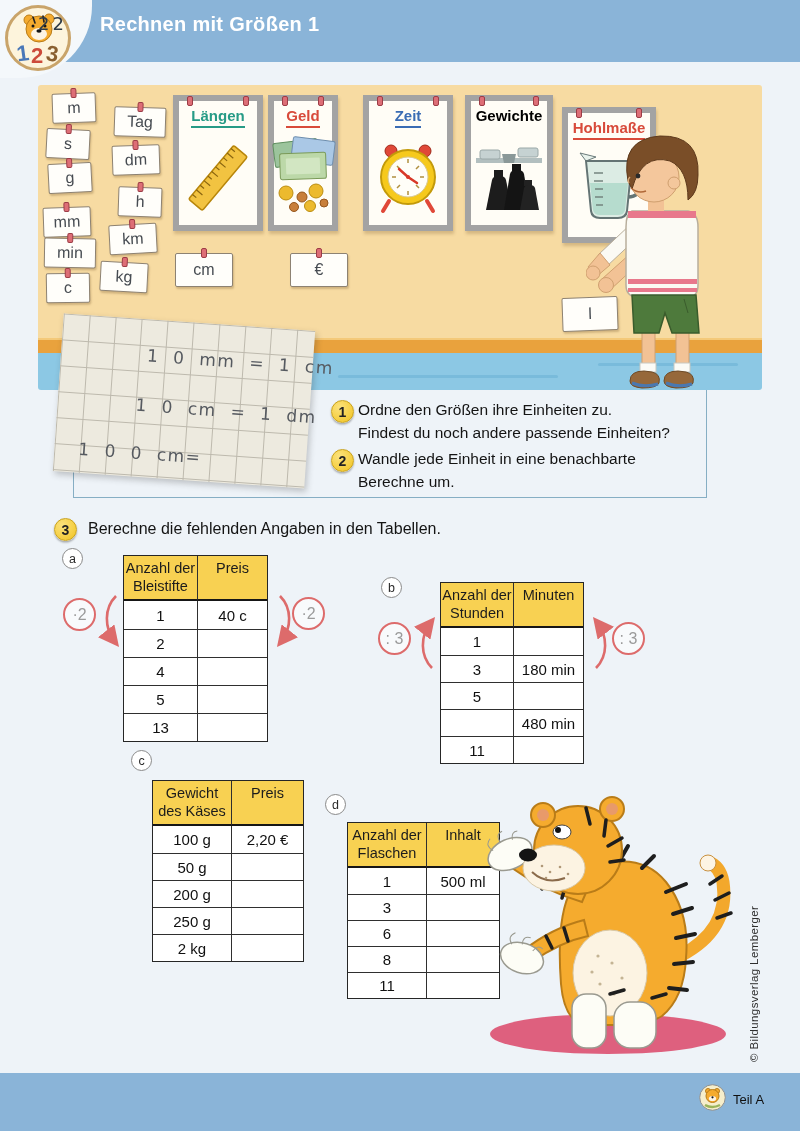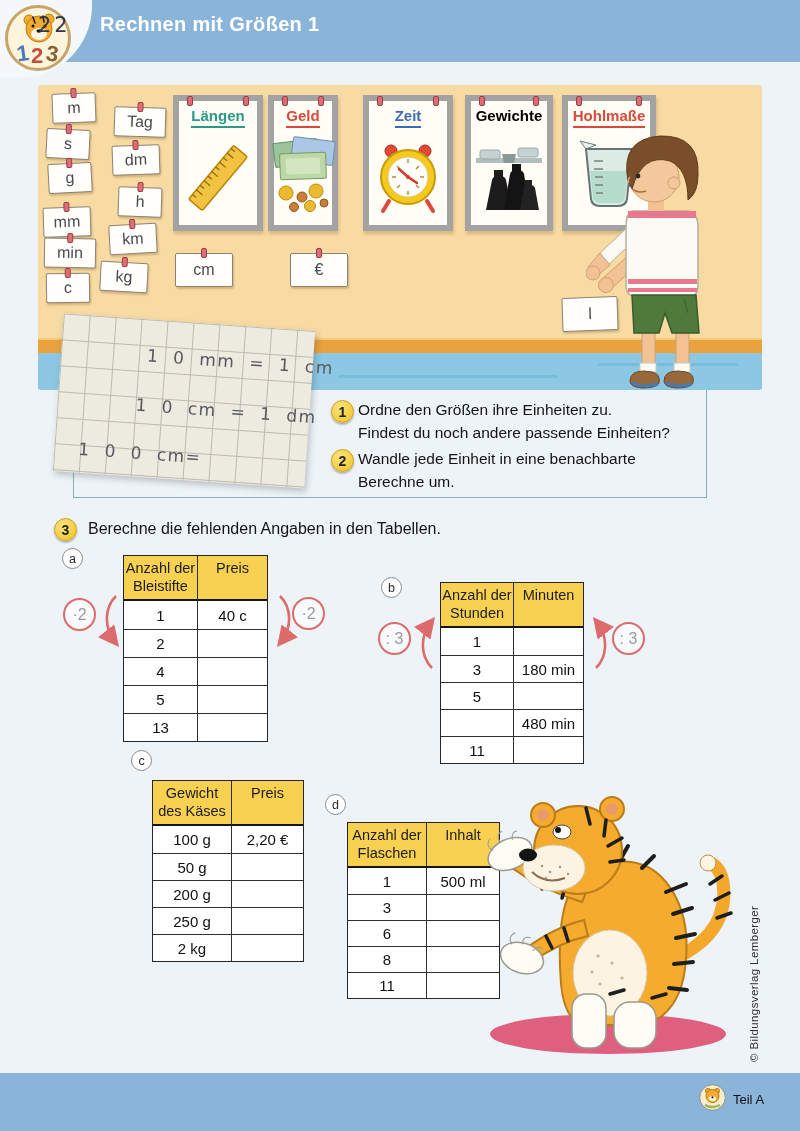--- a/index.html
+++ b/index.html
@@ -72,21 +72,21 @@
   .annot-arrow{position:absolute;z-index:2;}
 
   .tiger{position:absolute;left:470px;top:788px;z-index:4;}
   .boy{position:absolute;left:548px;top:42px;}
 
   .copyright{position:absolute;left:748px;top:1062px;transform:rotate(-90deg);transform-origin:0 0;
     font-size:11.5px;color:#2e2e2e;white-space:nowrap;letter-spacing:.4px;}
 
   
   .footer{position:absolute;left:0;top:1073px;width:800px;height:58px;background:var(--c-header);}
-  .pagenum{position:absolute;left:38px;top:13px;font-size:21px;color:#2e3a46;letter-spacing:3px;
+  .pagenum{position:absolute;left:38px;top:13px;font-size:18px;color:#2e3a46;letter-spacing:3px;
     font-family:"DejaVu Sans",sans-serif;}
   .part-icon{position:absolute;left:699px;top:1084px;}
   .part-label{position:absolute;left:733px;top:1092px;font-size:13px;color:#101010;}
 </style>
 </head>
 <body>
 
 <div class="header"></div>
 <div class="corner-patch"></div>
 <div class="logo">
@@ -217,21 +217,21 @@
             <rect x="46" y="20" width="20" height="9" rx="2" fill="#c6d2d2" stroke="#9aa8a8"></rect>
             <path d="M30,26 h14 l-2,9 h-10 z" fill="#8a9898"></path>
             <path d="M22,42 h9 v7 h-9 z" fill="#1c1c1c"></path>
             <path d="M14,82 L20,52 Q21,48 26,48 L28,48 Q33,48 34,52 L40,82 Z" fill="#1c1c1c"></path>
             <path d="M40,36 h9 v7 h-9 z" fill="#141414"></path>
             <path d="M32,82 L38,46 Q39,42 44,42 L46,42 Q51,42 52,46 L58,82 Z" fill="#141414"></path>
             <path d="M52,52 h8 v6 h-8 z" fill="#222"></path>
             <path d="M48,82 L52,60 Q53,57 57,57 L58,57 Q62,57 63,60 L67,82 Z" fill="#222"></path>
           </svg></div>
       </div>
-      <div class="poster" style="left: 524px; width: 94px;">
+      <div class="poster" style="left: 524px; width: 94px; margin-top: 12px;">
         <div class="pin-l"></div>
         <div class="pin-r"></div>
         <div class="poster-title u" style="color: rgb(216, 74, 58);">Hohlmaße</div>
         <div class="poster-icon"><svg width="74" height="94" viewBox="0 0 74 94">
             <path d="M14,18 L8,10 L24,14 Z" fill="#e8f2ec" stroke="#6a7a7a"></path>
             <path d="M14,18 L19,68 Q20,75 28,75 L46,75 Q54,75 55,68 L60,18 Z" fill="#dcece4" stroke="#647474" stroke-width="2"></path>
             <path d="M18,40 L21,67 Q22,72 28,72 L46,72 Q52,72 53,67 L56,40 Z" fill="#b6dcce"></path>
             <path d="M60,24 Q72,26 70,40 Q68,54 56,54" fill="none" stroke="#647474" stroke-width="3.5"></path>
             <path d="M22,30 h9 M22,38 h9 M23,46 h8 M23,54 h8 M24,62 h7" stroke="#74847f" stroke-width="1.4"></path>
             <path d="M14,18 H60" stroke="#647474" stroke-width="2"></path>

